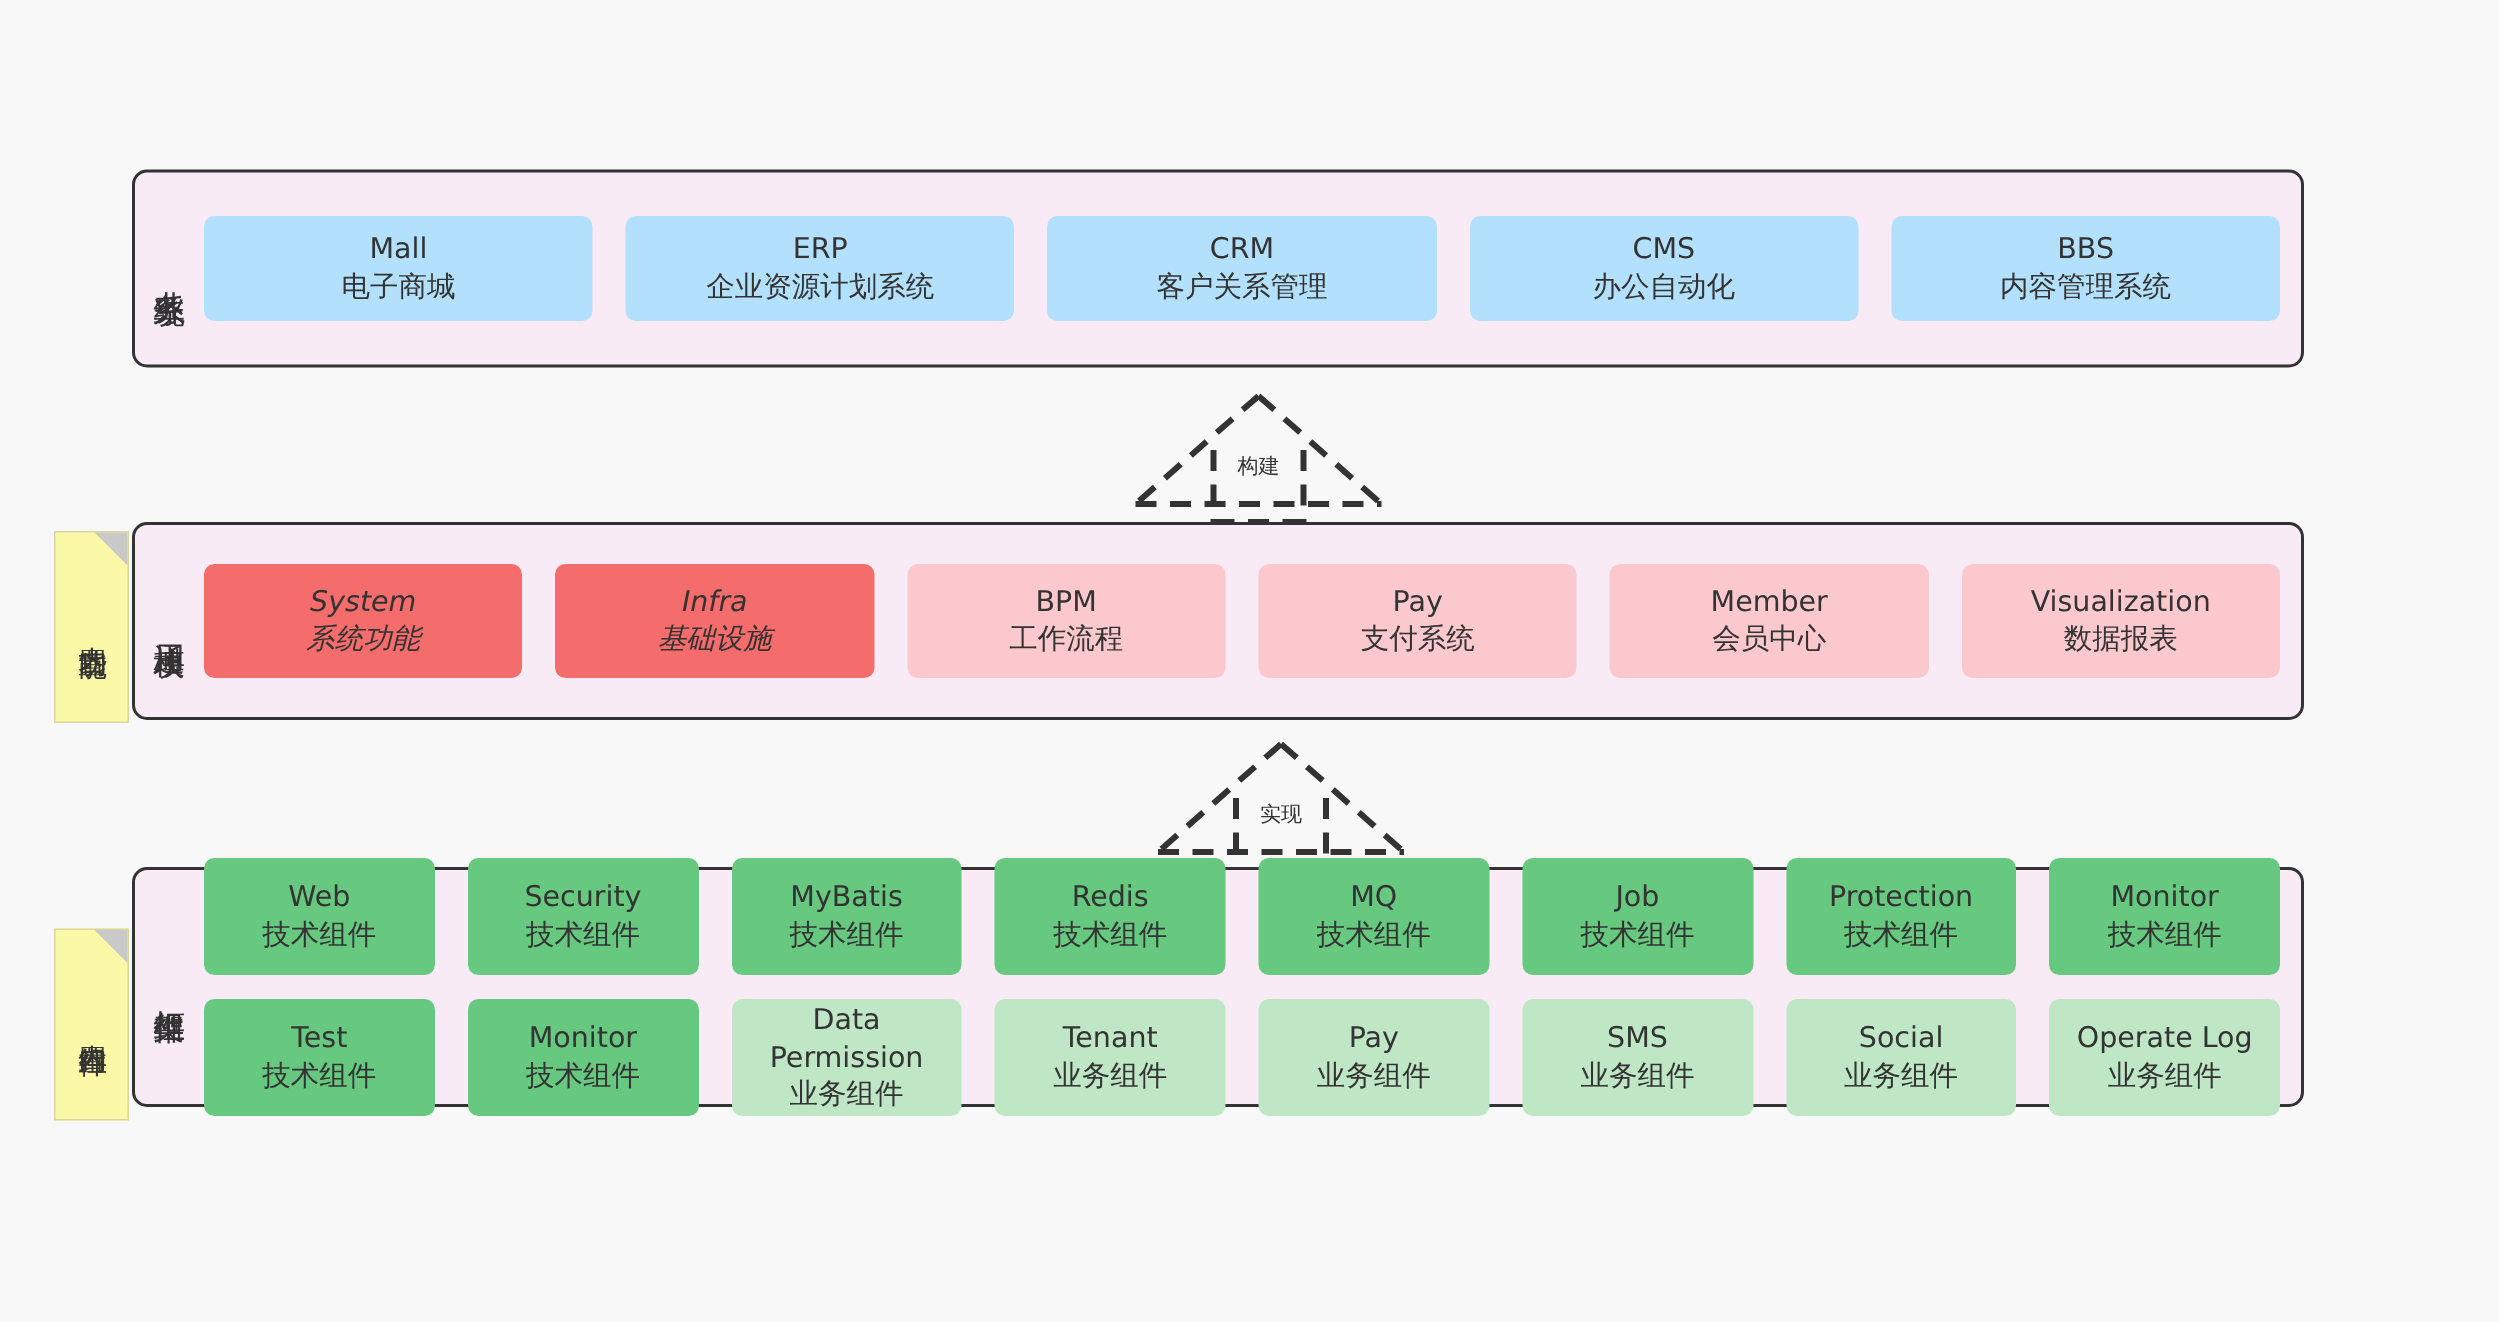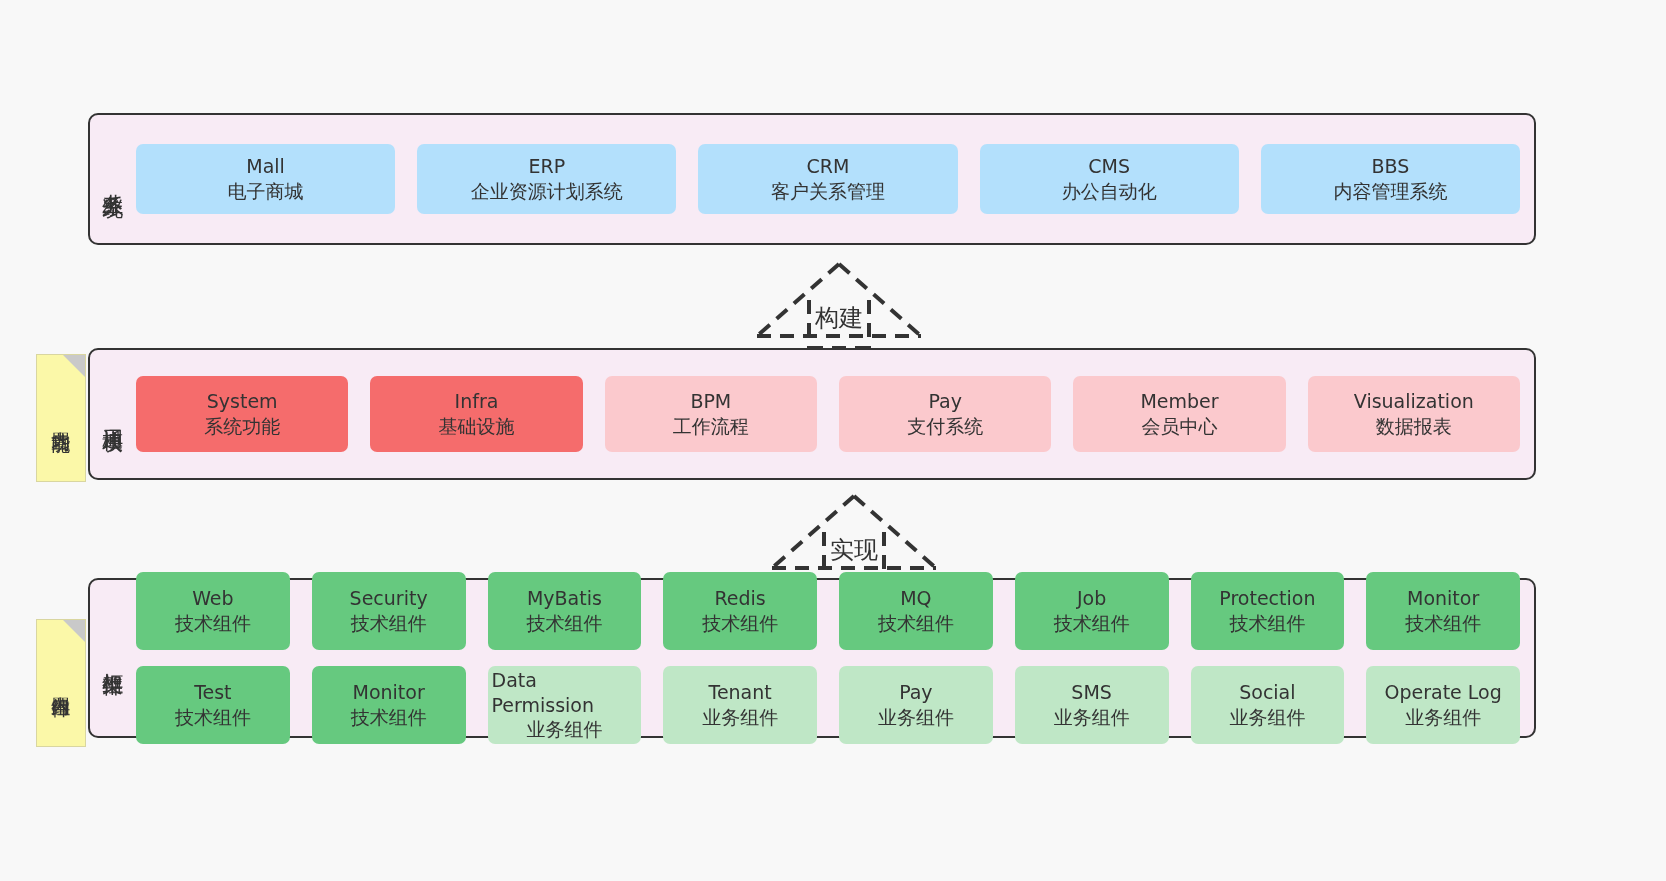--- a/index.html
+++ b/index.html
@@ -54,32 +54,32 @@
     justify-content: space-between;
   }
   .cell {
     flex: 1 1 0;
     box-sizing: border-box;
     border-radius: 7px;
     display: flex;
     flex-direction: column;
     align-items: center;
     justify-content: center;
-    text-align: left;
+    text-align: center;
     padding: 6px 4px;
     font-size: 19px;
     line-height: 1.3;
     color: #333333;
   }
   .cell .en { white-space: normal; }
   .cell .cn { white-space: nowrap; }
 
   
   .c-blue      { background: #b3e0fc; }
-  .c-red       { background: #f56c6c; }
+  .c-red       { background: #f56c6c; font-style: italic; }
   .c-pink      { background: #fbc9cd; }
   .c-green     { background: #66c97f; }
   .c-lgreen    { background: #bfe7c6; }
 
   
   #layer-business { left: 88px;  top: 113px; width: 1448px; height: 132px; }
   #layer-modules  { left: 88px;  top: 348px; width: 1448px; height: 132px; }
   #layer-frame    { left: 88px;  top: 578px; width: 1448px; height: 160px; }
 
   #layer-business .cell { height: 70px; }
@@ -121,21 +121,21 @@
     position: absolute;
     width: 172px;
     height: 92px;
   }
   .arrow svg { display: block; }
   .arrow .alabel {
     position: absolute;
     left: 50%;
     top: 44px;
     transform: translateX(-50%);
-    font-size: 24px;
+    font-size: 14px;
     color: #333333;
     background: transparent;
     padding: 0 2px;
     white-space: nowrap;
     user-select: none;
   }
   #arrow-build   { left: 753px; top: 258px; }
   #arrow-implement { left: 768px; top: 490px; }
 </style>
 </head>

